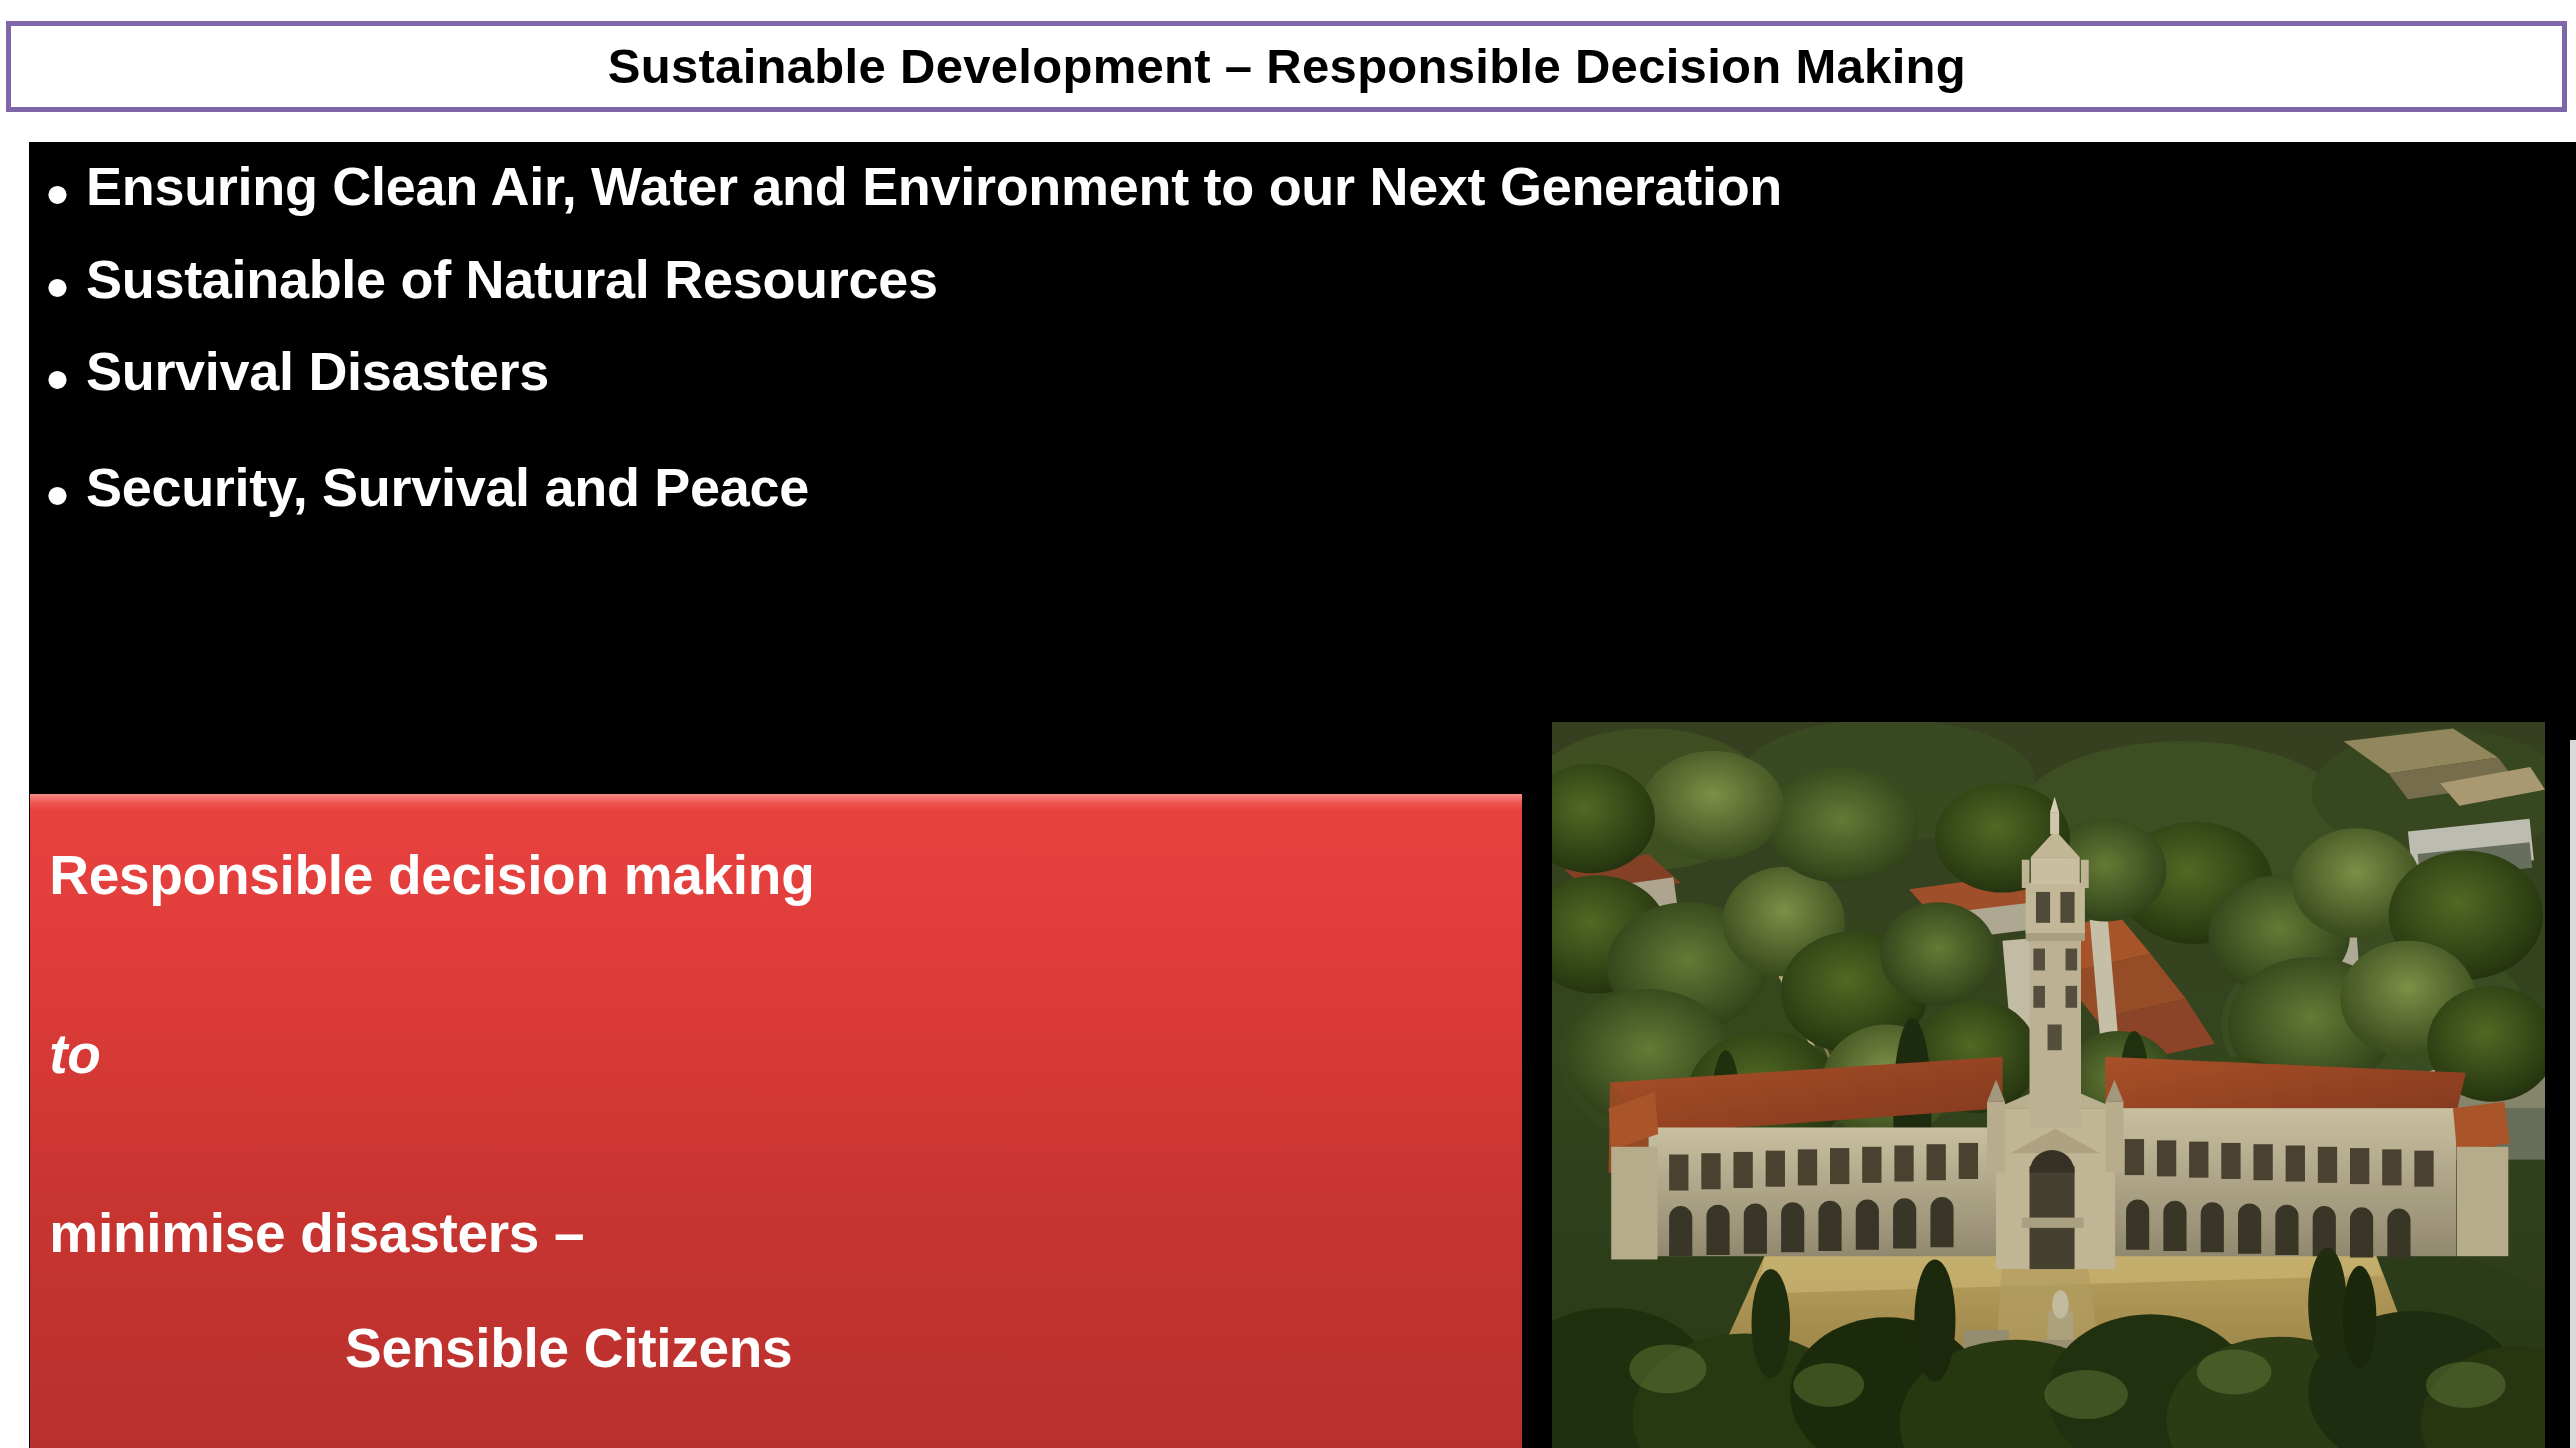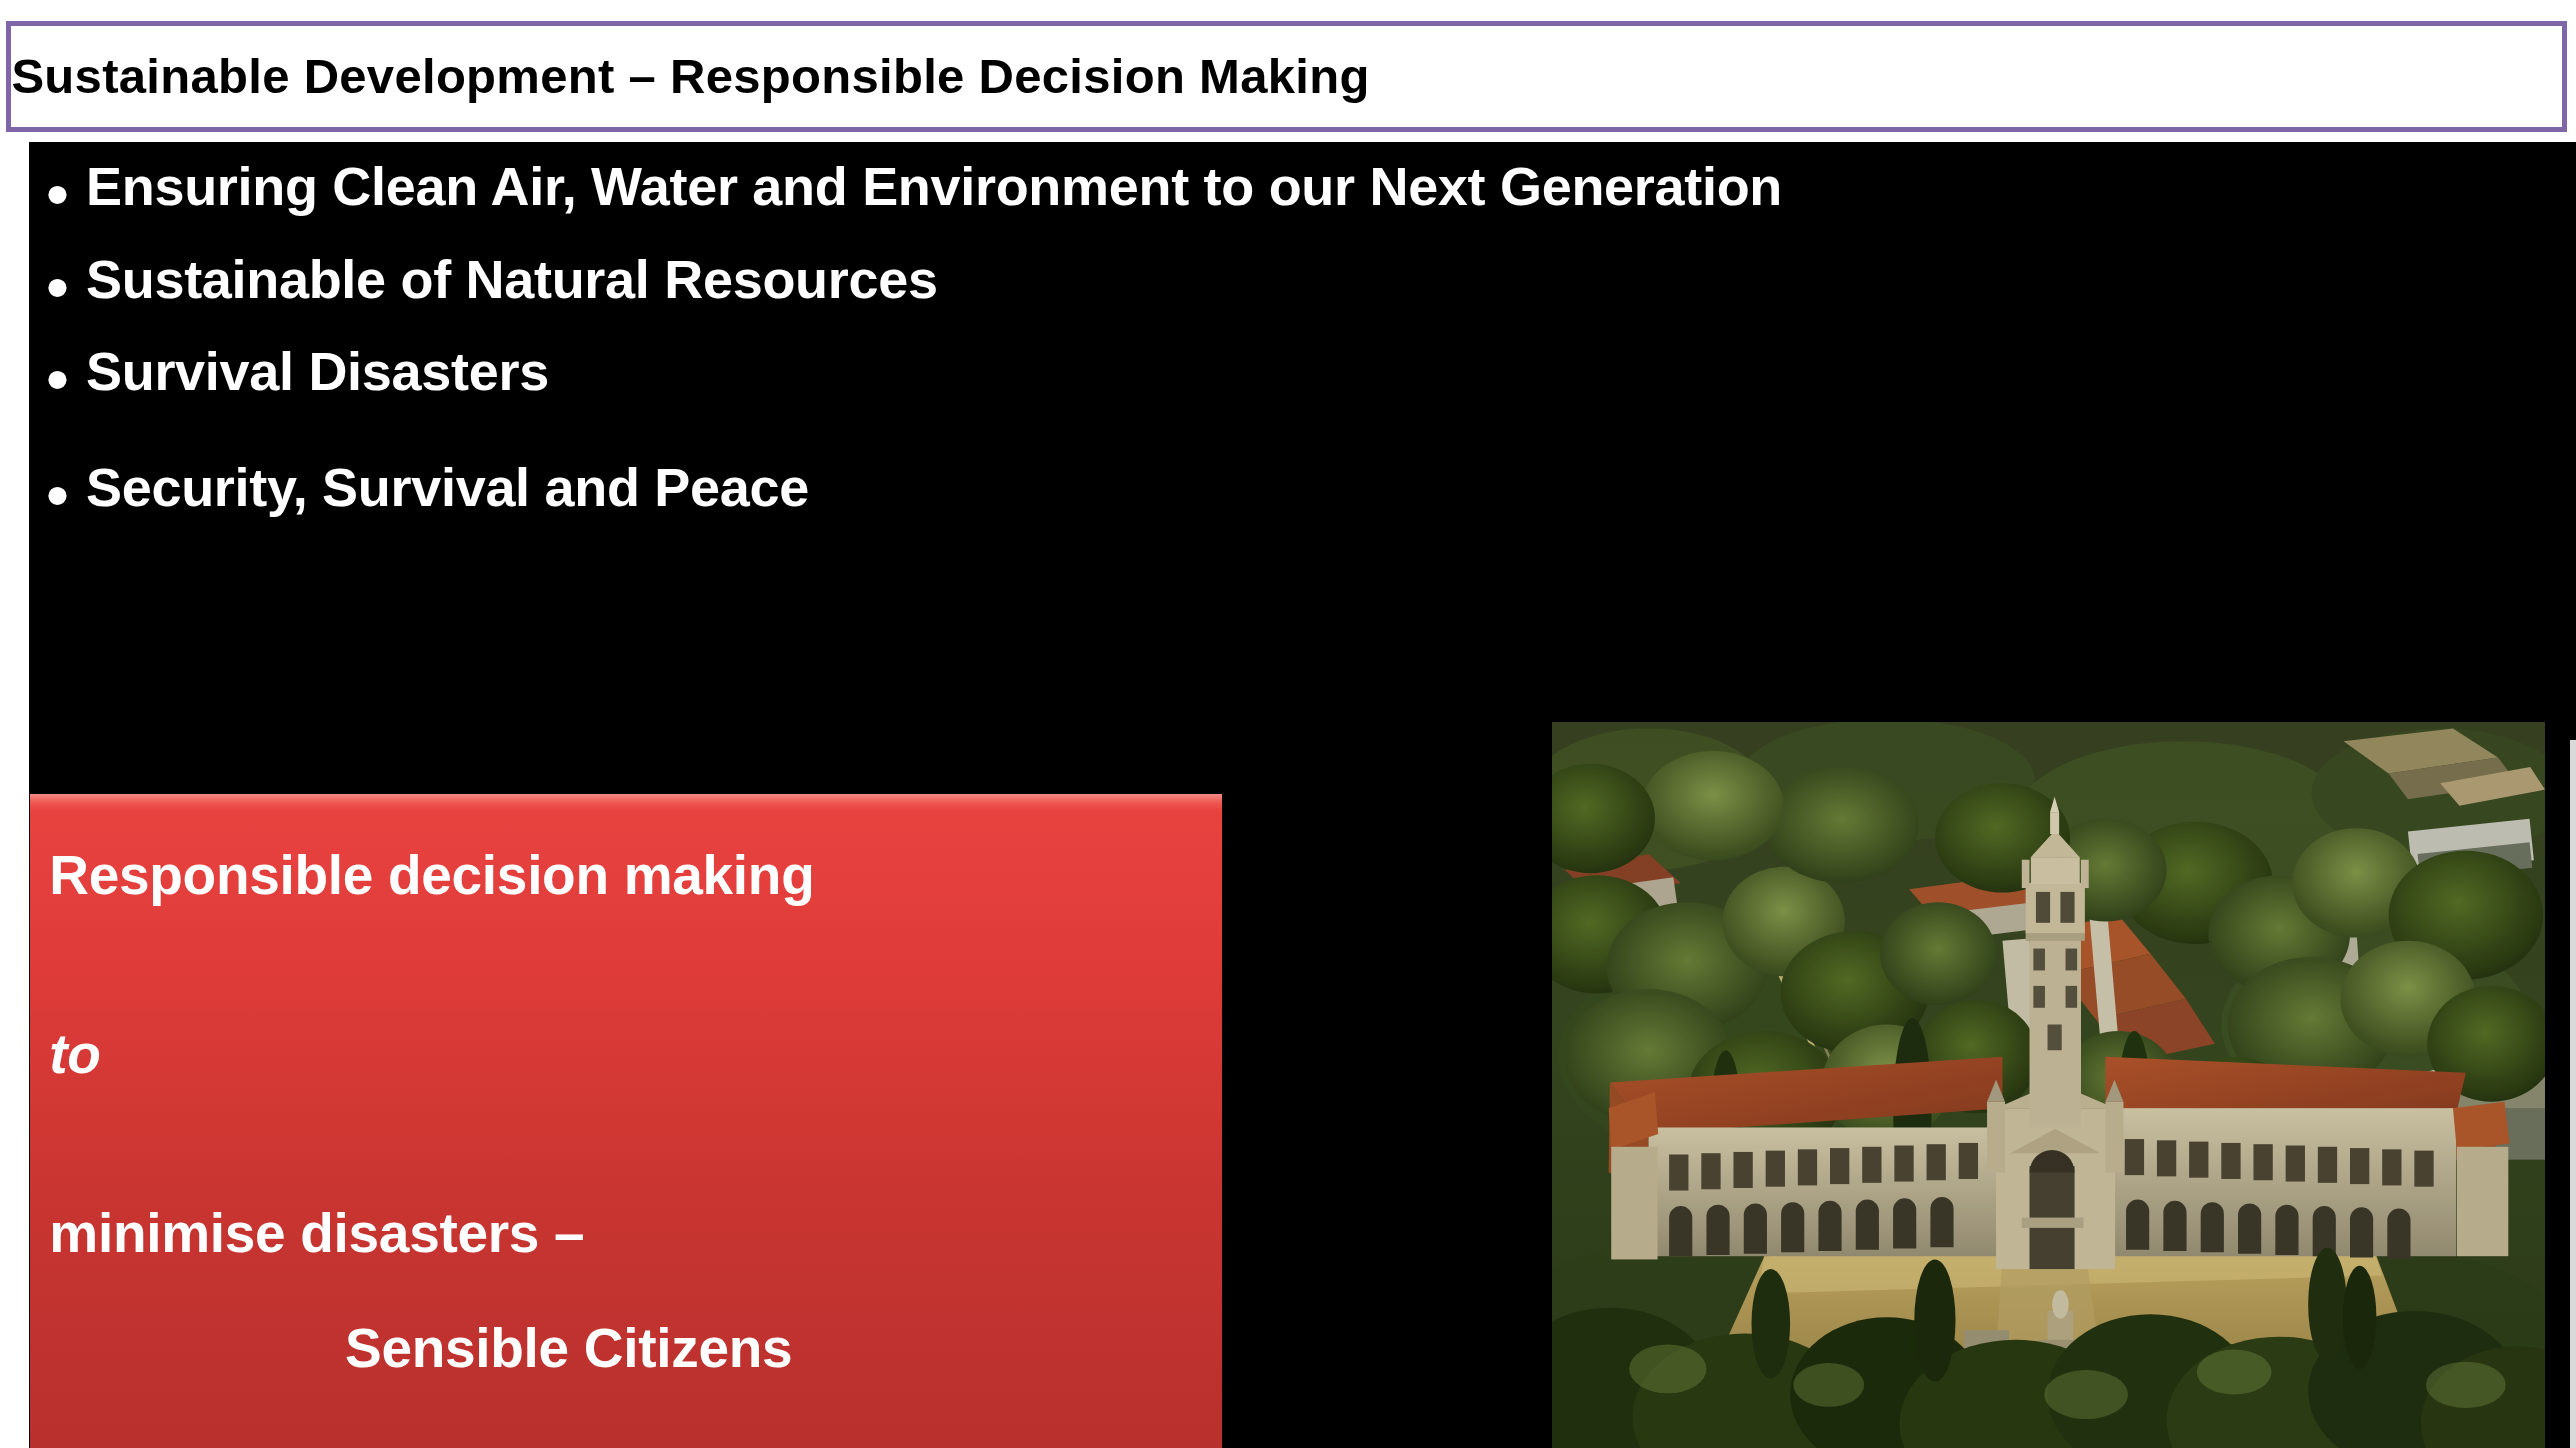--- a/index.html
+++ b/index.html
@@ -14,27 +14,27 @@
     overflow: hidden;
     font-family: "Liberation Sans", sans-serif;
   }
 
   
   #title-box {
     position: absolute;
     left: 6.4px;
     top: 20.6px;
     width: 2561px;
-    height: 111px;
+    height: 91px;
     box-sizing: border-box;
     background: #ffffff;
     border: 5.8px solid #7e66a8;
     display: flex;
     align-items: center;
-    justify-content: flex-start;
+    justify-content: center;
   }
   #title-text {
     font-size: 49px;
     font-weight: bold;
     color: #000000;
     letter-spacing: 0.3px;
     white-space: nowrap;
     text-align: center;
     line-height: 1;
   }
@@ -81,21 +81,21 @@
   .bullet-row.b1 { margin-top: 9px; }
   .bullet-row.b2 { margin-top: 18px; }
   .bullet-row.b3 { margin-top: 16.7px; }
   .bullet-row.b4 { margin-top: 41px; }
 
   
   #red-box {
     position: absolute;
     left: 30px;
     top: 794px;
-    width: 1192px;
+    width: 1492px;
     height: 655px;
     background: linear-gradient(to bottom,
                 #ef5350 0px,
                 #e8423f 16.7px,
                 #dd3b38 193px,
                 #c93531 399px,
                 #b8302d 655px);
     box-shadow: inset 0 3.9px 0 rgba(255,255,255,0.30);
     overflow: hidden;
   }

